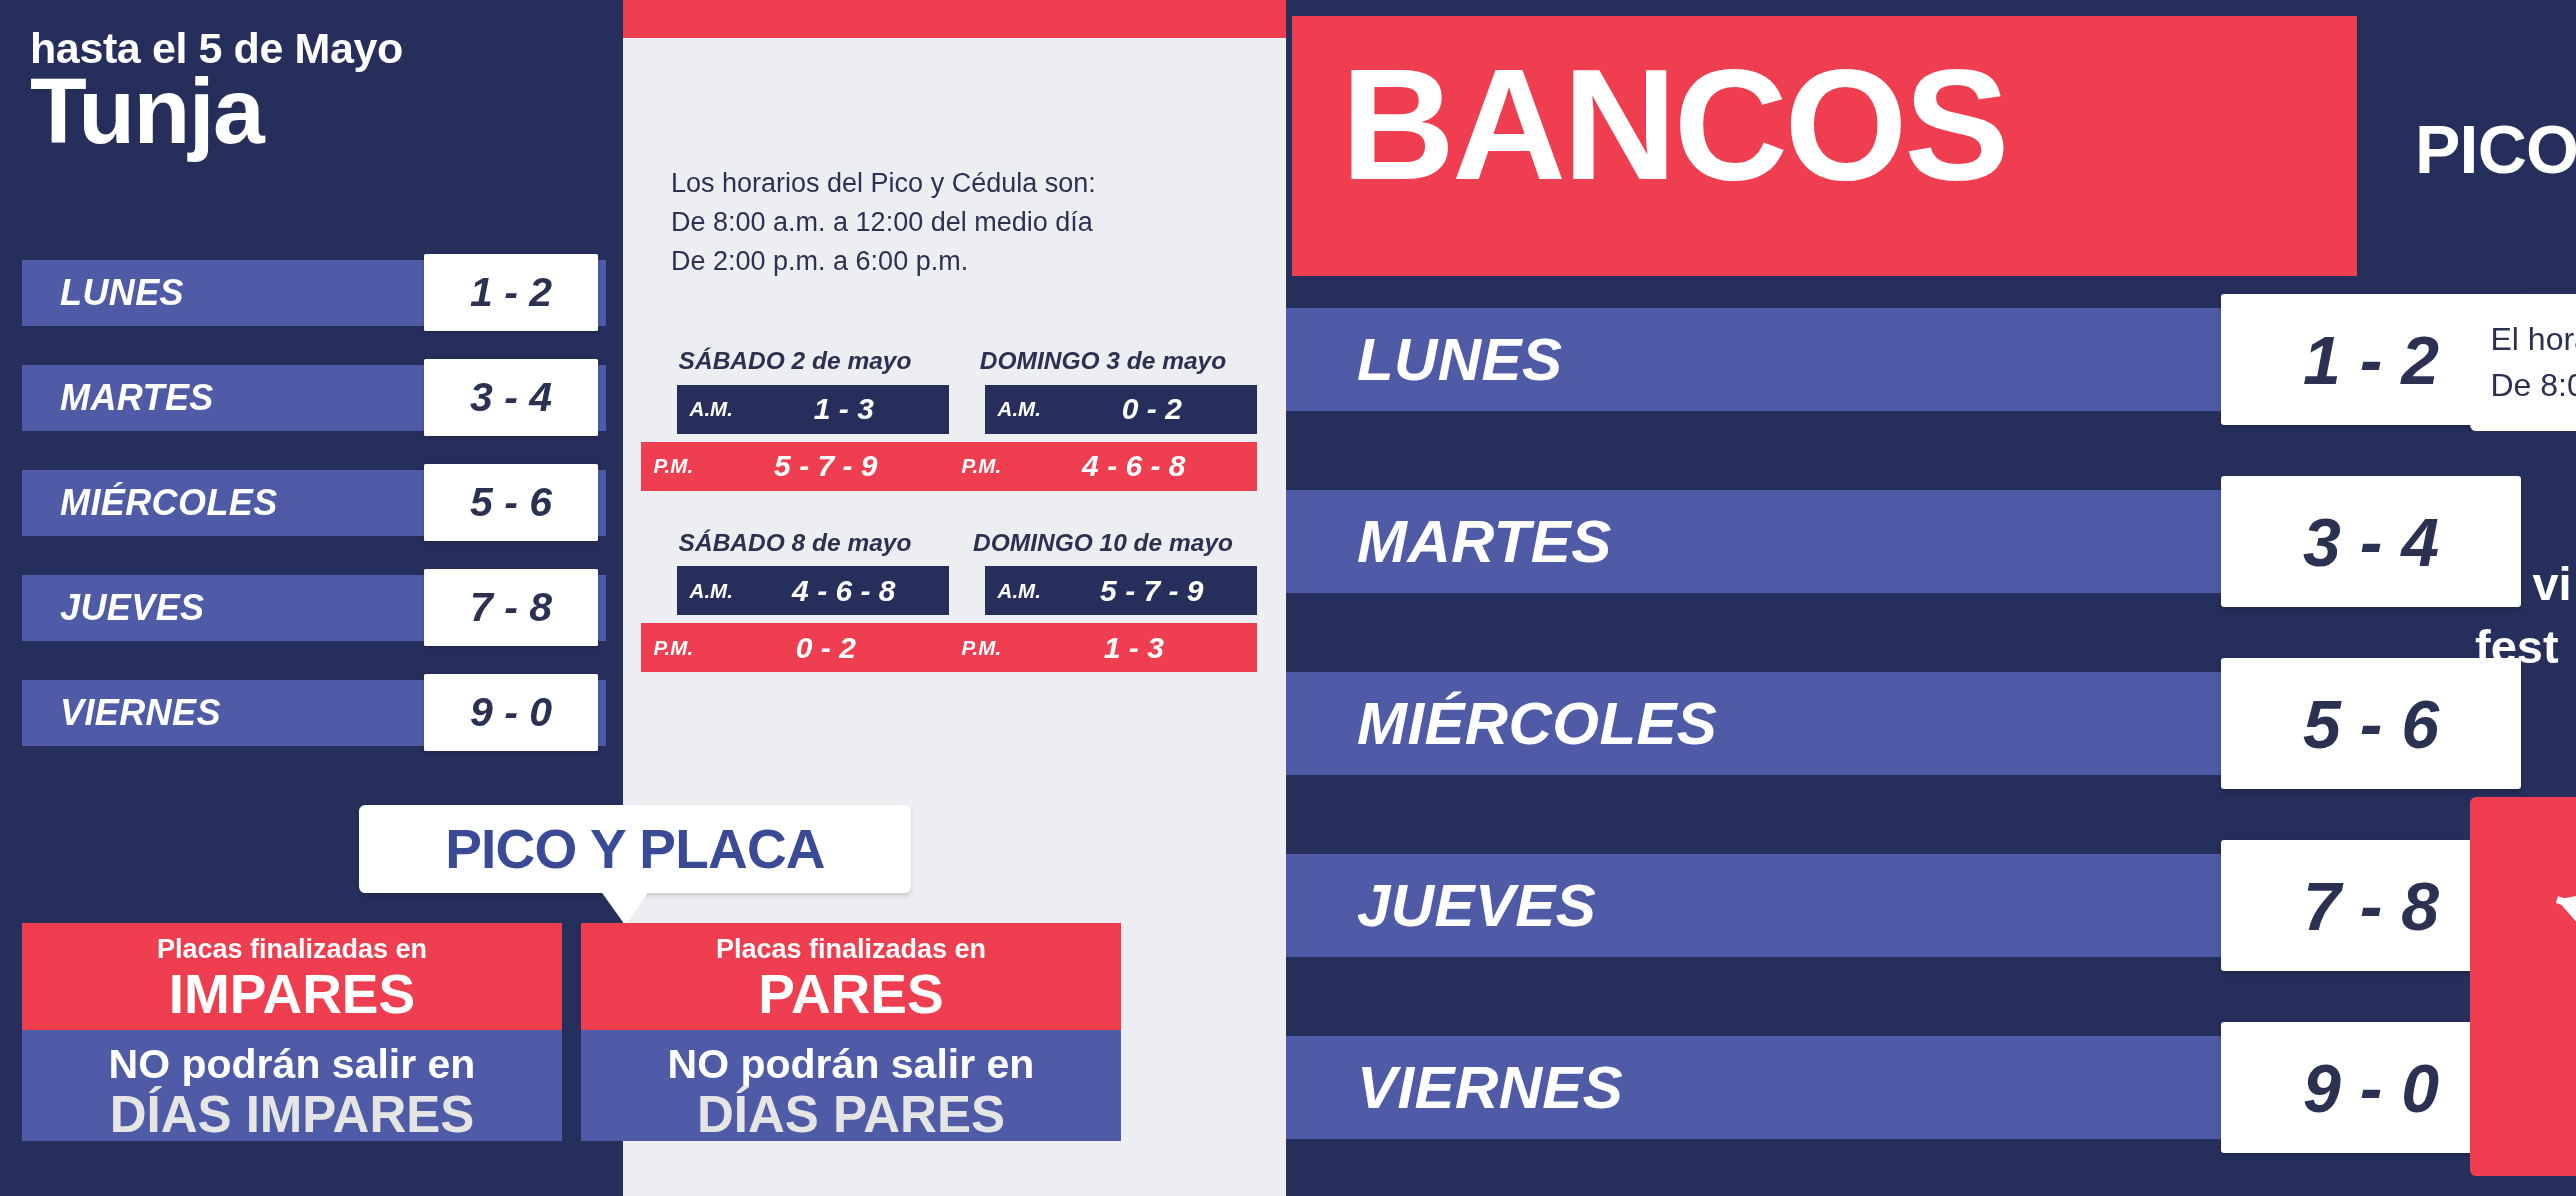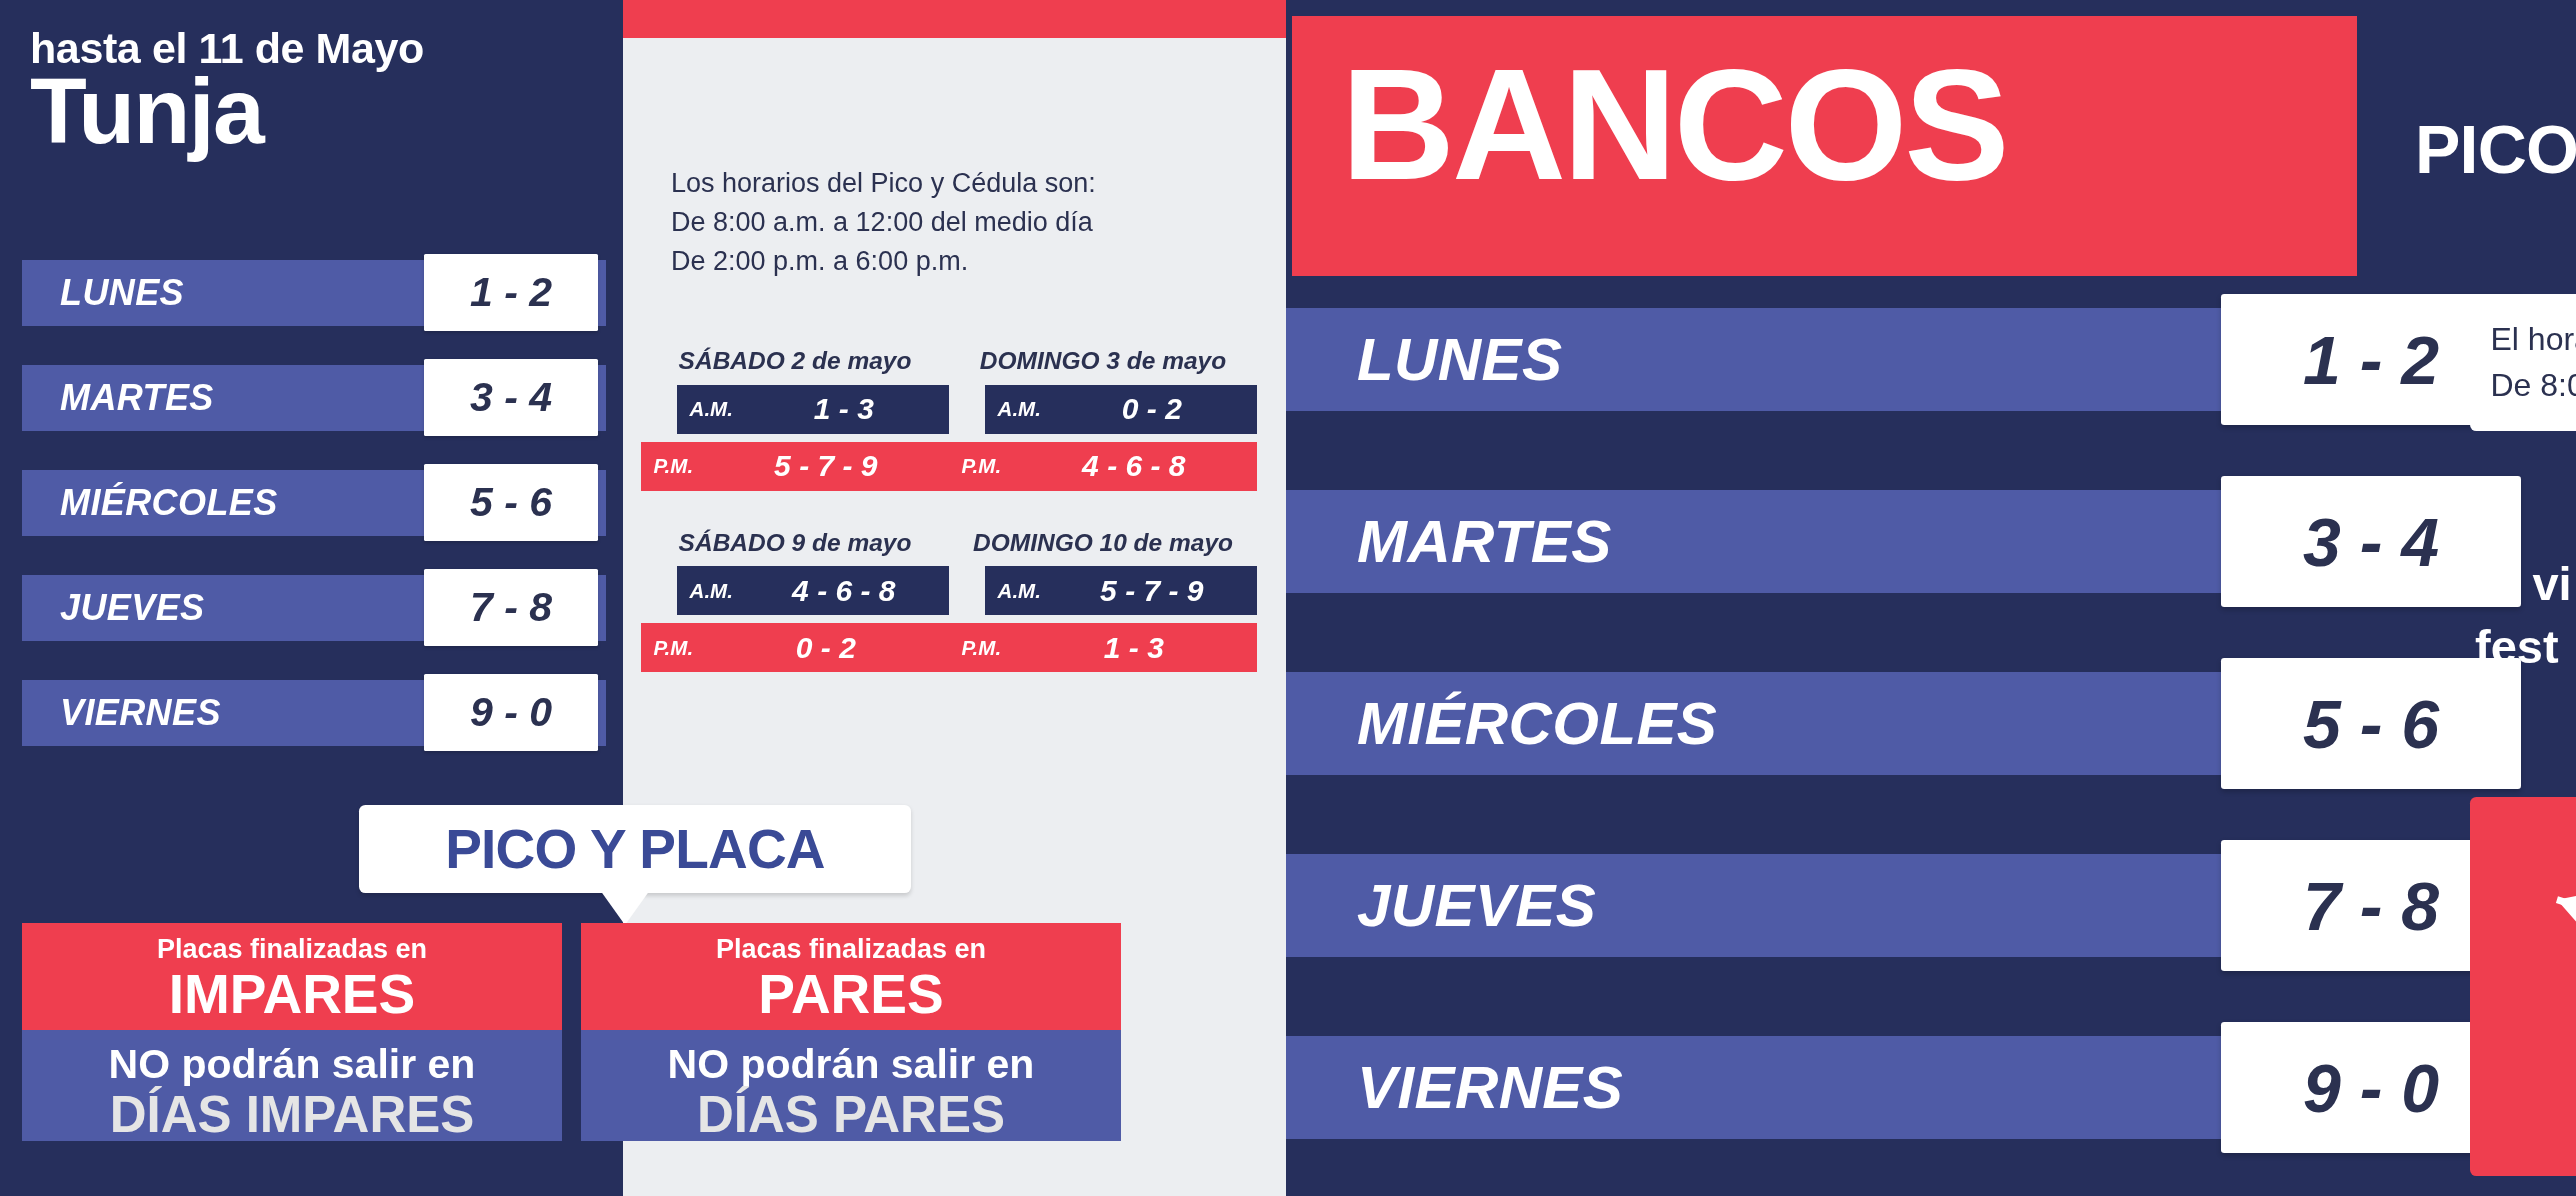--- a/index.html
+++ b/index.html
@@ -361,21 +361,21 @@
 </head>
 <body>
 
 <div class="canvas">
 
   <div class="left-panel">
     <div class="left-dark-col"></div>
     <div class="left-red-strip"></div>
     <div class="left-light-col"></div>
 
-    <div class="title-hasta">hasta el 11 de Mayo</div>
+    <div class="title-hasta">hasta el 5 de Mayo</div>
     <div class="title-city">Tunja</div>
 
     <div class="day-rows">
       <div class="day-row">
         <div class="day-name">LUNES</div>
         <div class="day-plate">
             <span>1 - 2</span>
           </div>
       </div>
       <div class="day-row">
@@ -431,21 +431,21 @@
           </div>
           <div class="we-row pm">
             <div class="we-label">P.M.</div>
             <div class="we-val">4 - 6 - 8</div>
           </div>
         </div>
       </div>
 
       <div class="we-group">
         <div class="we-col">
-          <div class="we-head">SÁBADO 9 de mayo</div>
+          <div class="we-head">SÁBADO 8 de mayo</div>
           <div class="we-row am">
             <div class="we-label">A.M.</div>
             <div class="we-val">4 - 6 - 8</div>
           </div>
           <div class="we-row pm">
             <div class="we-label">P.M.</div>
             <div class="we-val">0 - 2</div>
           </div>
         </div>
         <div class="we-col">

